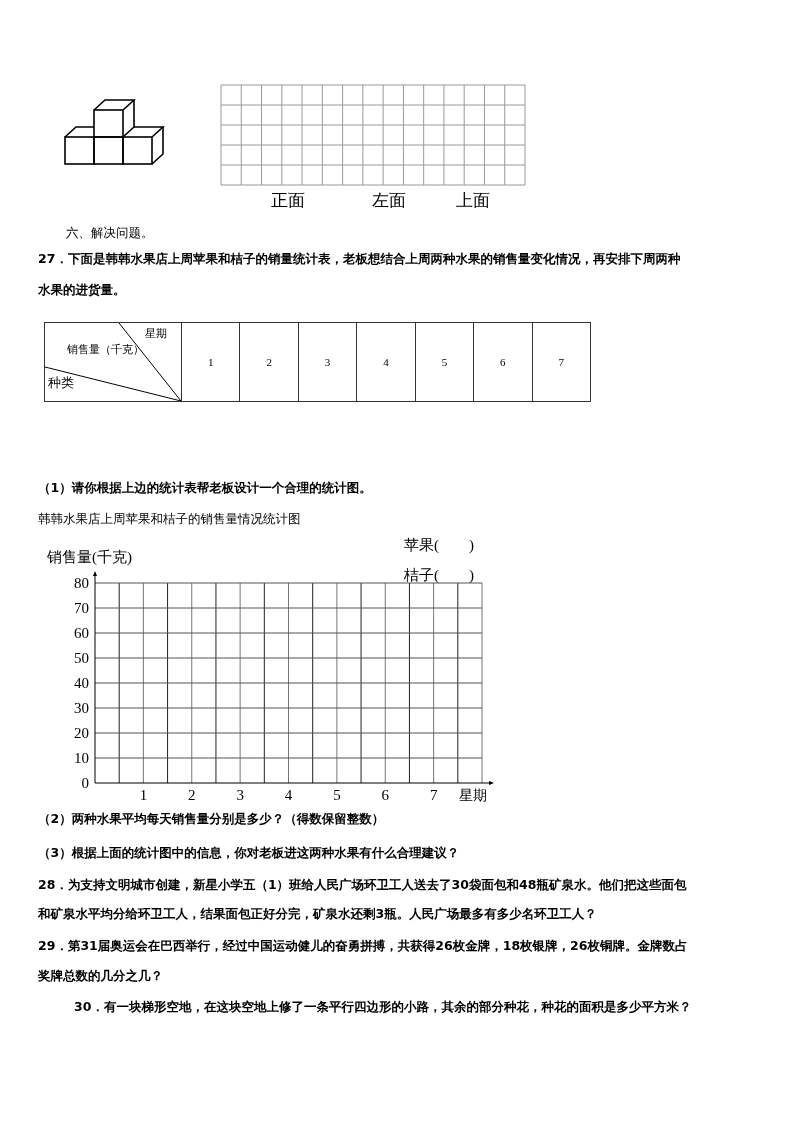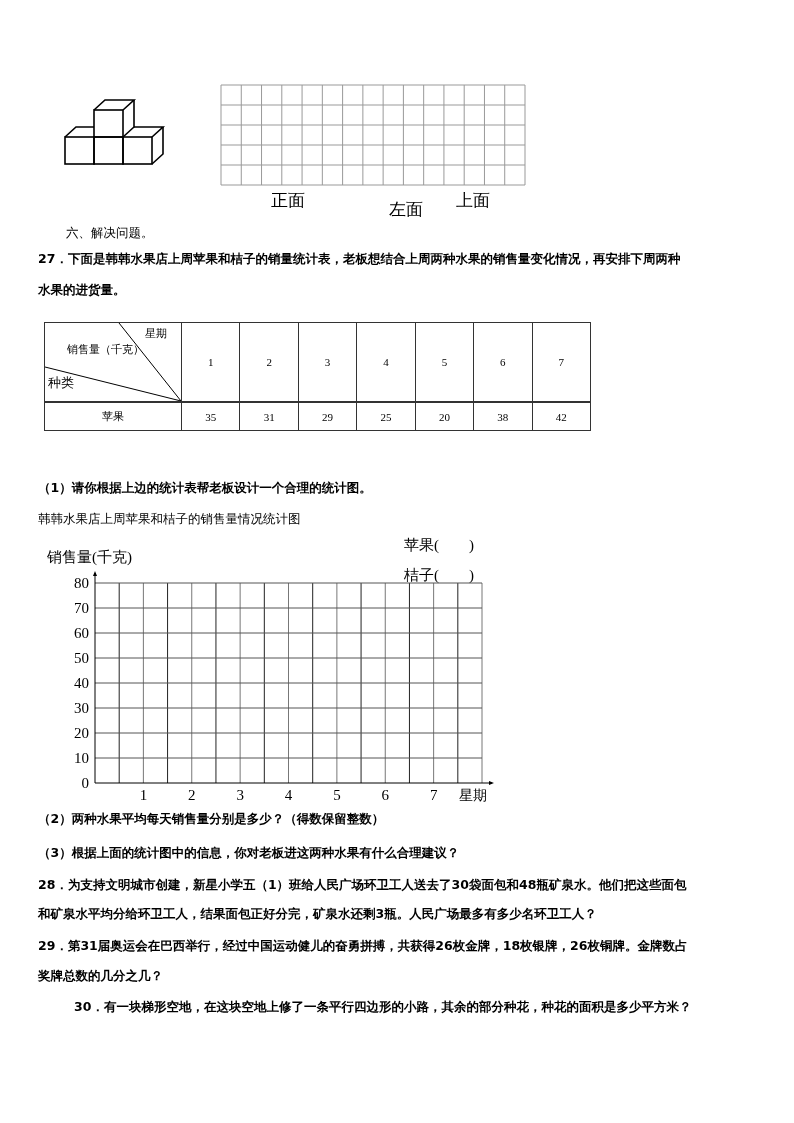--- a/index.html
+++ b/index.html
@@ -56,21 +56,21 @@
       <line x1="305" y1="1" x2="305" y2="101"></line>
       <line x1="1" y1="1" x2="305" y2="1"></line>
       <line x1="1" y1="21" x2="305" y2="21"></line>
       <line x1="1" y1="41" x2="305" y2="41"></line>
       <line x1="1" y1="61" x2="305" y2="61"></line>
       <line x1="1" y1="81" x2="305" y2="81"></line>
       <line x1="1" y1="101" x2="305" y2="101"></line>
     </g>
 </svg>
 <div class="abs" style="left:271px;top:189px;font-size:17px;font-family:'Liberation Serif','DejaVu Serif',serif;text-align:right;">正面</div>
-<div class="abs" style="left:372px;top:198px;font-size:17px;font-family:Liberation Mono, monospace;margin-left:17px;">左面</div>
+<div class="abs" style="left:372px;top:189px;font-size:17px;font-family:Liberation Mono, monospace;">左面</div>
 <div class="abs" style="left:456px;top:189px;font-size:17px;font-family:'Liberation Serif','DejaVu Serif',serif;">上面</div>
 
 <div class="abs txt" style="left:38px;top:225px;font-weight:normal;margin-left:28px;">六、解决问题。</div>
 
 <div class="abs txt" style="left:38px;top:251px;">27．下面是韩韩水果店上周苹果和桔子的销量统计表，老板想结合上周两种水果的销售量变化情况，再安排下周两种</div>
 <div class="abs txt" style="left:38px;top:282px;">水果的进货量。</div>
 
 <table class="stats">
   <tbody>
       <tr class="hdr-row">
@@ -83,30 +83,20 @@
       <span class="abs" style="left:22px;top:19px;font-family:'DejaVu Sans',sans-serif;font-size:11px;">销售量（千克）</span>
       <span class="abs" style="left:3px;top:51px;font-family:'DejaVu Sans',sans-serif;font-size:13px;">种类</span>
     </td>
     <td>1</td>
     <td>2</td>
     <td>3</td>
     <td>4</td>
     <td>5</td>
     <td>6</td>
     <td>7</td>
-  </tr>
-  <tr class="row">
-    <td style="font-family:'DejaVu Sans',sans-serif;border-top:2px solid #333;">苹果</td>
-    <td style="border-top:2px solid #333;">35</td>
-    <td style="border-top:2px solid #333;">31</td>
-    <td style="border-top:2px solid #333;">29</td>
-    <td style="border-top:2px solid #333;">25</td>
-    <td style="border-top:2px solid #333;">20</td>
-    <td style="border-top:2px solid #333;">38</td>
-    <td style="border-top:2px solid #333;">42</td>
   </tr>
 </tbody>
   </table>
 
 <div class="abs txt" style="left:38px;top:480px;">（1）请你根据上边的统计表帮老板设计一个合理的统计图。</div>
 <div class="abs txt" style="left:38px;top:511px;font-weight:normal;">韩韩水果店上周苹果和桔子的销售量情况统计图</div>
 
 <div class="abs legend-label" style="left:47px;top:548px;">销售量(千克)</div>
 <div class="abs legend-label" style="left:404px;top:536px;">苹果(　　)</div>
 <div class="abs legend-label" style="left:404px;top:566px;">桔子(　　)</div>

